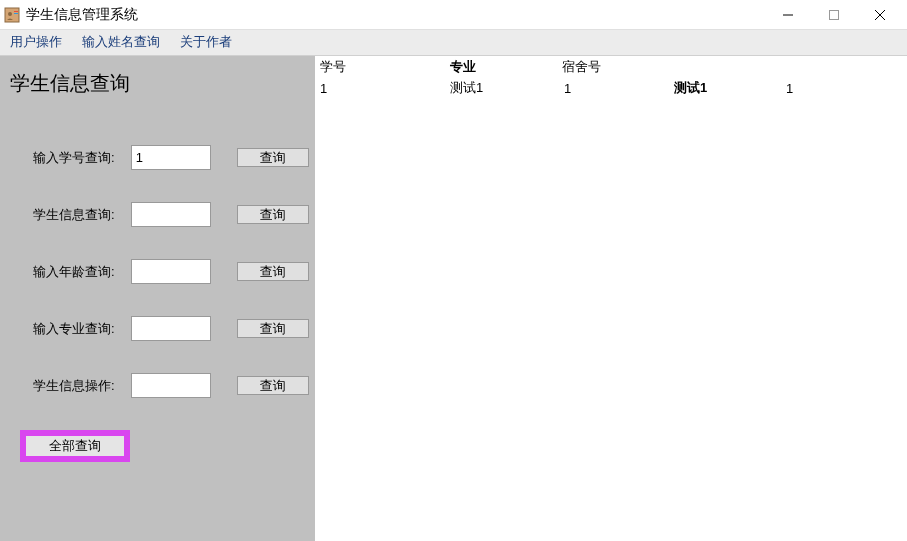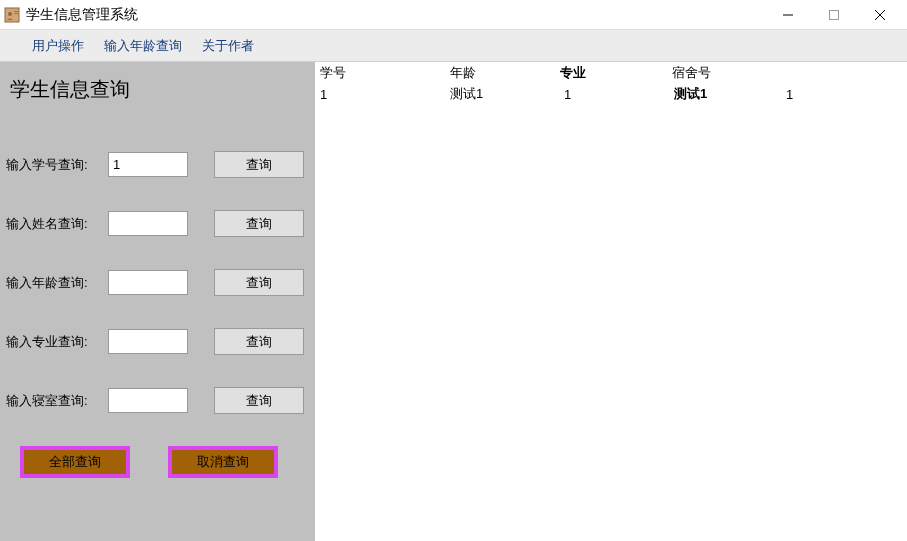--- a/index.html
+++ b/index.html
@@ -40,25 +40,25 @@
       width: 46px;
       height: 30px;
       display: flex;
       align-items: center;
       justify-content: center;
       color: #000;
       cursor: pointer;
     }
     .win-btn.max { color: #999; }
     .menubar {
-      height: 32px;
+      height: 26px;
       background: #ececec;
       display: flex;
-      align-items: center;
-      padding: 0 22px;
+      align-items: flex-start;
+      padding: 0 0;
       border-bottom: 1px solid #d0d0d0;
     }
     .menu-item {
       padding: 3px 10px;
       color: #1a3d7a;
       cursor: pointer;
       font-size: 13px;
     }
     .content {
       display: flex;
@@ -75,56 +75,57 @@
       color: #000000;
       font-family: "SimSun", serif;
       margin-bottom: 48px;
       margin-left: 4px;
     }
     .query-row {
       display: flex;
       align-items: center;
       margin-bottom: 32px;
       gap: 16px;
+      margin-left: 27px;
     }
     .query-label {
       font-size: 13px;
       color: #000;
       width: 86px;
       white-space: nowrap;
     }
     .query-input {
       width: 80px;
       height: 25px;
       border: 1px solid #999;
       background: #fff;
       padding: 2px 4px;
       font-size: 13px;
     }
     .query-btn {
       width: 90px;
-      height: 27px;
+      height: 19px;
       margin-left: 10px;
       background: #e0e0e0;
       border: 1px solid #999;
       cursor: pointer;
       font-size: 13px;
       color: #000;
     }
     .bottom-btns {
       display: flex;
       gap: 38px;
       margin-left: 14px;
       margin-top: 10px;
     }
     .big-btn {
       width: 110px;
       height: 32px;
-      background: #a16207;
-      border: 4px solid #d946ef;
+      background: #e5e5e5;
+      border: 6px solid #d946ef;
       cursor: pointer;
       font-size: 13px;
       color: #000;
     }
     .main {
       flex: 1;
       background: #ffffff;
       position: relative;
     }
     .table-header {
@@ -179,68 +180,66 @@
       <svg width="10" height="10" viewBox="0 0 10 10">
           <line x1="0" y1="0" x2="10" y2="10" stroke="#000" stroke-width="1"></line>
           <line x1="10" y1="0" x2="0" y2="10" stroke="#000" stroke-width="1"></line>
         </svg>
     </div>
   </div>
 </div>
 
 <div class="menubar">
   <div class="menu-item">用户操作</div>
-  <div class="menu-item">输入年龄查询</div>
+  <div class="menu-item">输入姓名查询</div>
   <div class="menu-item">关于作者</div>
 </div>
 
 <div class="content">
   <div class="sidebar">
     <div class="sidebar-title">学生信息查询</div>
 
     <div class="query-row">
       <span class="query-label">输入学号查询:</span>
       <input class="query-input" value="1" style="">
       <button class="query-btn">查询</button>
     </div>
 
     <div class="query-row">
-      <span class="query-label">输入姓名查询:</span>
+      <span class="query-label">学生信息查询:</span>
       <input class="query-input" value="" style="">
       <button class="query-btn">查询</button>
     </div>
 
     <div class="query-row">
       <span class="query-label">输入年龄查询:</span>
       <input class="query-input" value="" style="">
       <button class="query-btn">查询</button>
     </div>
 
     <div class="query-row">
       <span class="query-label">输入专业查询:</span>
       <input class="query-input" value="" style="">
       <button class="query-btn">查询</button>
     </div>
 
     <div class="query-row">
-      <span class="query-label">输入寝室查询:</span>
+      <span class="query-label">学生信息操作:</span>
       <input class="query-input" value="" style="">
       <button class="query-btn">查询</button>
     </div>
 
     <div class="bottom-btns">
       <button class="big-btn">全部查询</button>
-      <button class="big-btn">取消查询</button>
     </div>
   </div>
 
   <div class="main">
     <div class="table-header">
       <div class="th col-0">学号</div>
-      <div class="th col-2">年龄</div>
       <div class="th col-3">专业</div>
       <div class="th col-4">宿舍号</div>
     </div>
     <div class="table-row">
       <div class="td col-0">1</div>
       <div class="td col-1">测试1</div>
       <div class="td col-2">1</div>
       <div class="td col-3">测试1</div>
       <div class="td col-4">1</div>
     </div>

